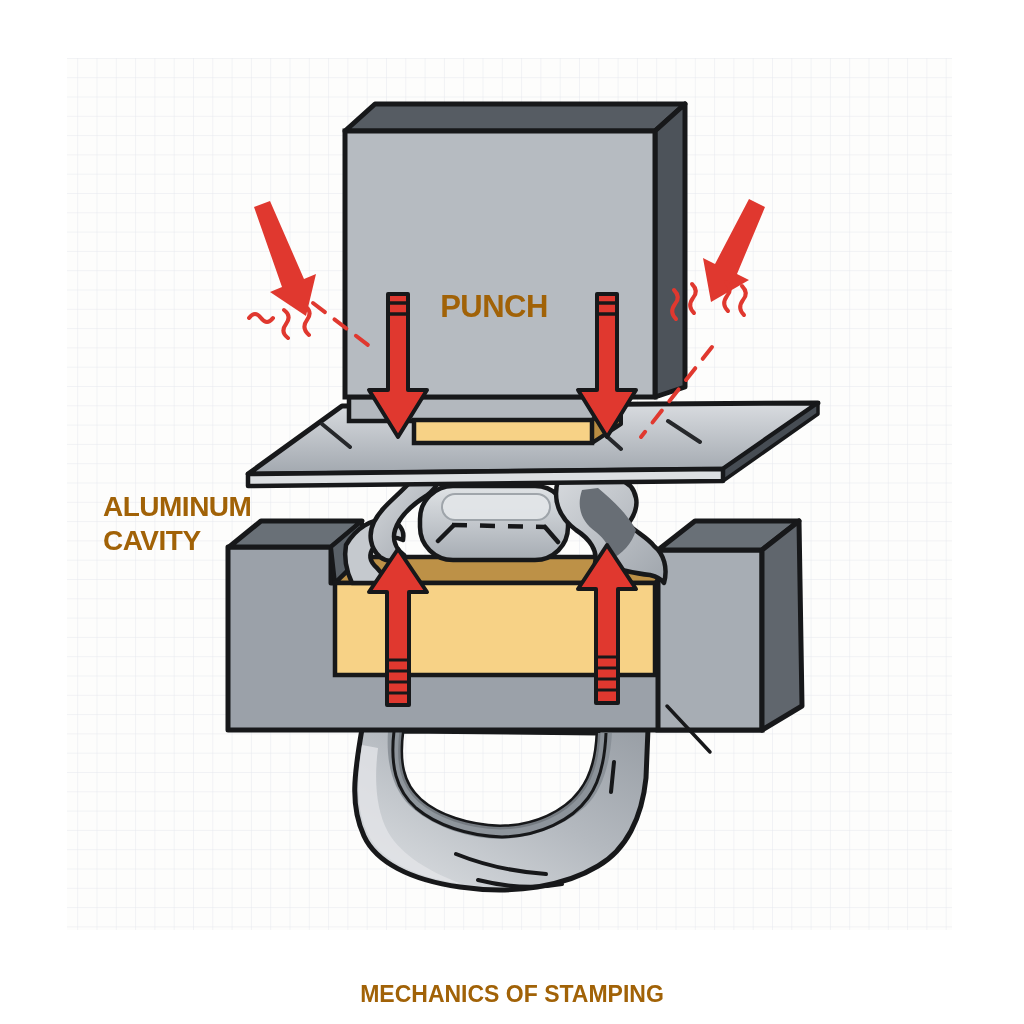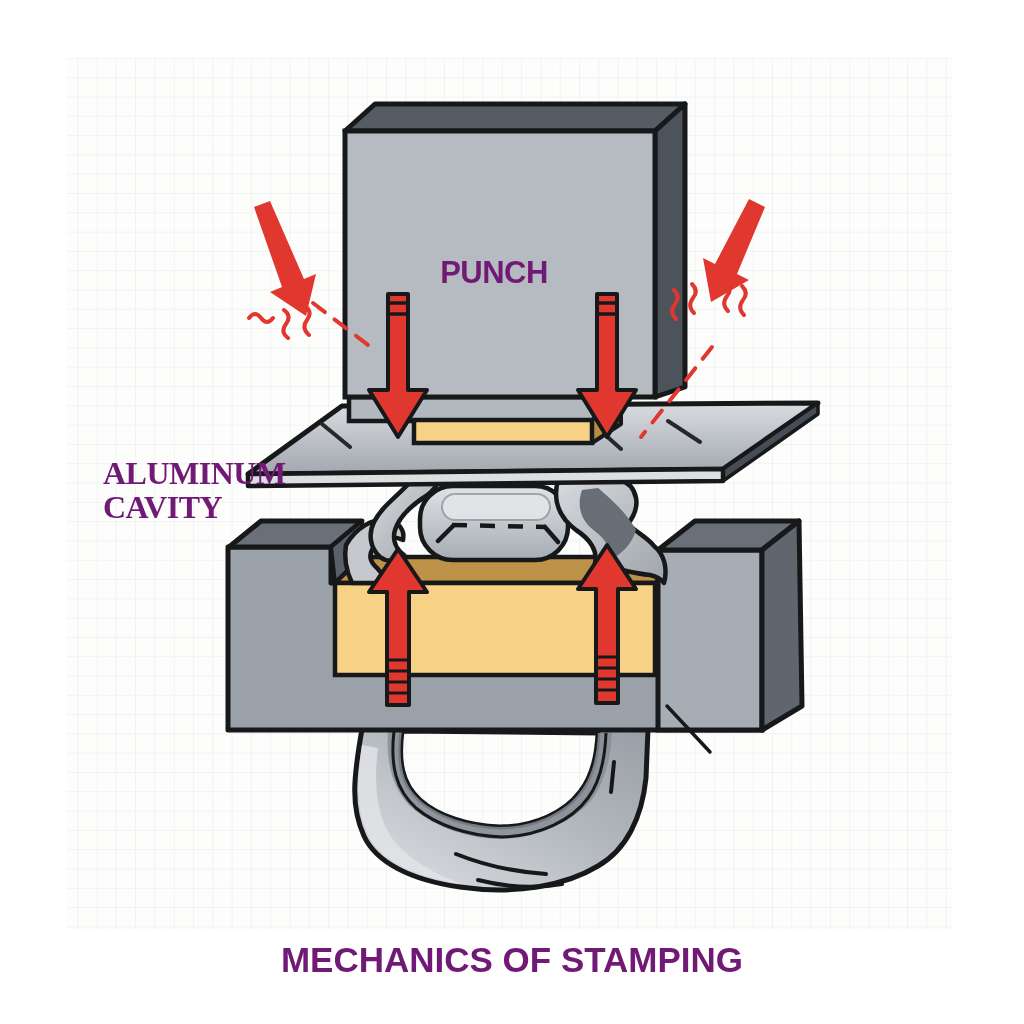--- a/index.html
+++ b/index.html
@@ -1,27 +1,27 @@
 <!DOCTYPE html>
 <html><head>
 <meta charset="utf-8">
 <style>
   html,body{margin:0;padding:0;background:#ffffff;}
   .stage{position:relative;width:1024px;height:1024px;background:#ffffff;overflow:hidden;
          font-family:"Liberation Sans", sans-serif;}
   .stage svg{position:absolute;left:0;top:0;}
-  .lbl{position:absolute;color:#701a75;font-weight:bold;letter-spacing:-0.5px;
-       line-height:34px;white-space:pre;}
+  .lbl{position:absolute;color:#a16207;font-weight:bold;letter-spacing:-0.5px;
+       line-height:34px;white-space:pre;margin-top:34px;}
   .lbl.center{text-align:center;}
   #punch-label{left:394px;top:256px;width:200px;font-size:31px;}
   #immense-label{left:732px;top:328px;font-size:28px;}
-  #aluminum-label{left:103px;top:456px;font-size:32px;font-family:Liberation Serif, serif;}
+  #aluminum-label{left:103px;top:456px;font-size:28px;}
   #diecavity-label{left:396px;top:619px;width:200px;font-size:28px;}
   #formedpanel-label{left:645px;top:797px;font-size:28px;}
-  #title-label{left:0;top:943px;width:1024px;font-size:35px;letter-spacing:0px;}
+  #title-label{left:0;top:943px;width:1024px;font-size:23px;letter-spacing:0px;}
 </style>
 </head>
 <body>
 
 <div class="stage">
 
 <svg width="1024" height="1024" viewBox="0 0 1024 1024">
   <defs>
     <pattern id="grid" width="19.3" height="19.3" patternUnits="userSpaceOnUse">
       <path d="M 19.3 0 L 0 0 0 19.3" fill="none" stroke="#e5e8ee" stroke-width="1"></path>

